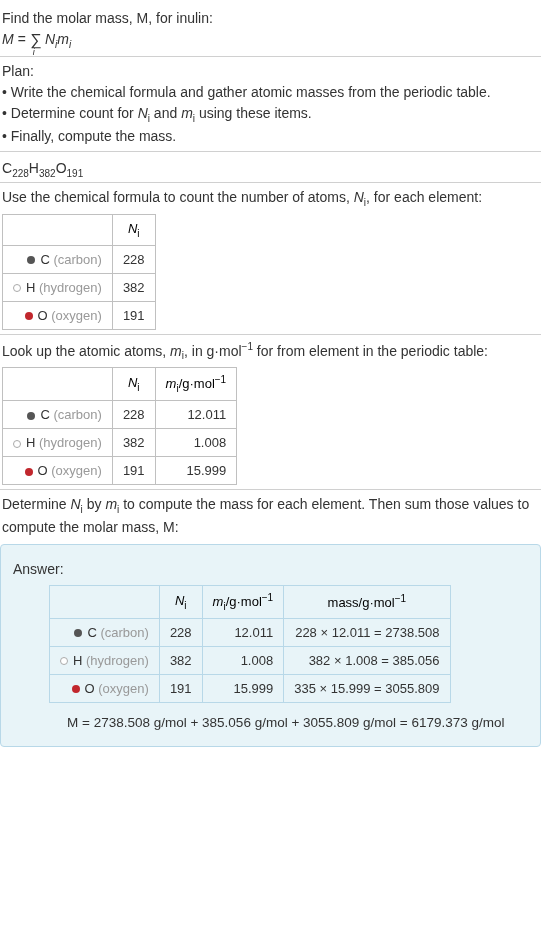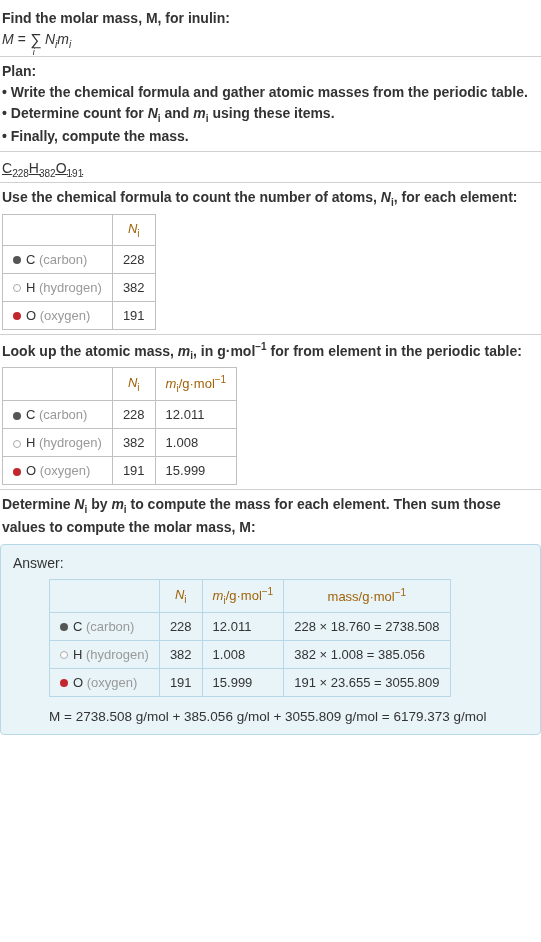--- a/index.html
+++ b/index.html
@@ -11,80 +11,79 @@
       background: #fff;
       padding: 4px 0;
     }
     .section {
       padding: 4px 2px;
       border-bottom: 1px solid #d0d0d0;
     }
     .section:last-child {
       border-bottom: none;
     }
-    .line { line-height: 1.5; font-weight: bold; }
+    .line { line-height: 1.5; }
     .formula-line {
       font-style: italic;
       padding: 2px 0;
     }
     .sub { font-size: 10px; vertical-align: sub; }
     .sup { font-size: 10px; vertical-align: super; }
     .sum-sym { font-size: 16px; display: inline-block; position: relative; vertical-align: middle; }
     .sum-i { font-size: 9px; position: absolute; left: 3px; bottom: -8px; font-style: italic; }
     table {
       border-collapse: collapse;
       margin-top: 4px;
     }
     th, td {
       border: 1px solid #c0c0c0;
       padding: 6px 10px;
-      text-align: left;
+      text-align: right;
       font-weight: normal;
       font-size: 13px;
     }
-    th { color: #a16207; }
+    th { color: #000000; }
     .count-col { text-align: center; }
     .element-dot {
       display: inline-block;
       width: 8px;
       height: 8px;
       border-radius: 50%;
       margin-right: 5px;
       vertical-align: middle;
     }
     .dot-c { background: #555; }
     .dot-h { background: #fff; border: 1px solid #aaa; }
     .dot-o { background: #c1272d; }
     .muted { color: #999; }
     .answer-box {
       background: #e8f4f8;
       border: 1px solid #b8d8e8;
       border-radius: 4px;
-      padding: 10px 12px;
+      padding: 16px 12px;
       margin-top: 2px;
     }
     .answer-label {
       margin-bottom: 8px;
       font-size: 14px;
     }
     .answer-box table {
       margin-left: 36px;
       background: #e8f4f8;
     }
     .answer-box th, .answer-box td {
       border: 1px solid #b8d8e8;
     }
     .final-eq {
       margin-top: 12px;
-      margin-left: 36px;
+      margin-left: 54px;
       font-size: 13.5px;
     }
     .chem-formula {
       font-family: Arial, sans-serif;
-      text-decoration: underline;
     }
   </style>
 </head>
 <body>
 
 <div class="section">
   <div class="line">Find the molar mass, M, for inulin:</div>
   <div class="formula-line">
     <span>M = </span>
     <span class="sum-sym">∑<span class="sum-i">i</span></span>
@@ -128,21 +127,21 @@
     <tr>
       <td><span class="element-dot dot-o"></span><span>O</span><span class="muted"> (oxygen)</span></td>
       <td class="count-col">191</td>
     </tr>
   </tbody>
     </table>
 </div>
 
 <div class="section">
   <div class="line">
-    <span>Look up the atomic mass, </span><i>m</i><span class="sub">i</span><span>, in g·mol</span><span class="sup">−1</span><span> for from element in the periodic table:</span>
+    <span>Look up the atomic atoms, </span><i>m</i><span class="sub">i</span><span>, in g·mol</span><span class="sup">−1</span><span> for from element in the periodic table:</span>
   </div>
   <table>
     <tbody>
         <tr>
       <th></th>
       <th class="count-col"><i>N</i><span class="sub">i</span></th>
       <th><i>m</i><span class="sub">i</span><span>/g·mol</span><span class="sup">−1</span></th>
     </tr>
     <tr>
       <td><span class="element-dot dot-c"></span><span>C</span><span class="muted"> (carbon)</span></td>
@@ -176,30 +175,30 @@
         <tr>
       <th></th>
       <th class="count-col"><i>N</i><span class="sub">i</span></th>
       <th><i>m</i><span class="sub">i</span><span>/g·mol</span><span class="sup">−1</span></th>
       <th class="count-col"><span>mass/g·mol</span><span class="sup">−1</span></th>
     </tr>
     <tr>
       <td><span class="element-dot dot-c"></span><span>C</span><span class="muted"> (carbon)</span></td>
       <td class="count-col">228</td>
       <td>12.011</td>
-      <td>228 × 18.760 = 2738.508</td>
+      <td>228 × 12.011 = 2738.508</td>
     </tr>
     <tr>
       <td><span class="element-dot dot-h"></span><span>H</span><span class="muted"> (hydrogen)</span></td>
       <td class="count-col">382</td>
       <td>1.008</td>
       <td>382 × 1.008 = 385.056</td>
     </tr>
     <tr>
       <td><span class="element-dot dot-o"></span><span>O</span><span class="muted"> (oxygen)</span></td>
       <td class="count-col">191</td>
       <td>15.999</td>
-      <td>191 × 23.655 = 3055.809</td>
+      <td>335 × 15.999 = 3055.809</td>
     </tr>
   </tbody>
     </table>
   <div class="final-eq">M = 2738.508 g/mol + 385.056 g/mol + 3055.809 g/mol = 6179.373 g/mol</div>
 </div>
 
 </body></html>

